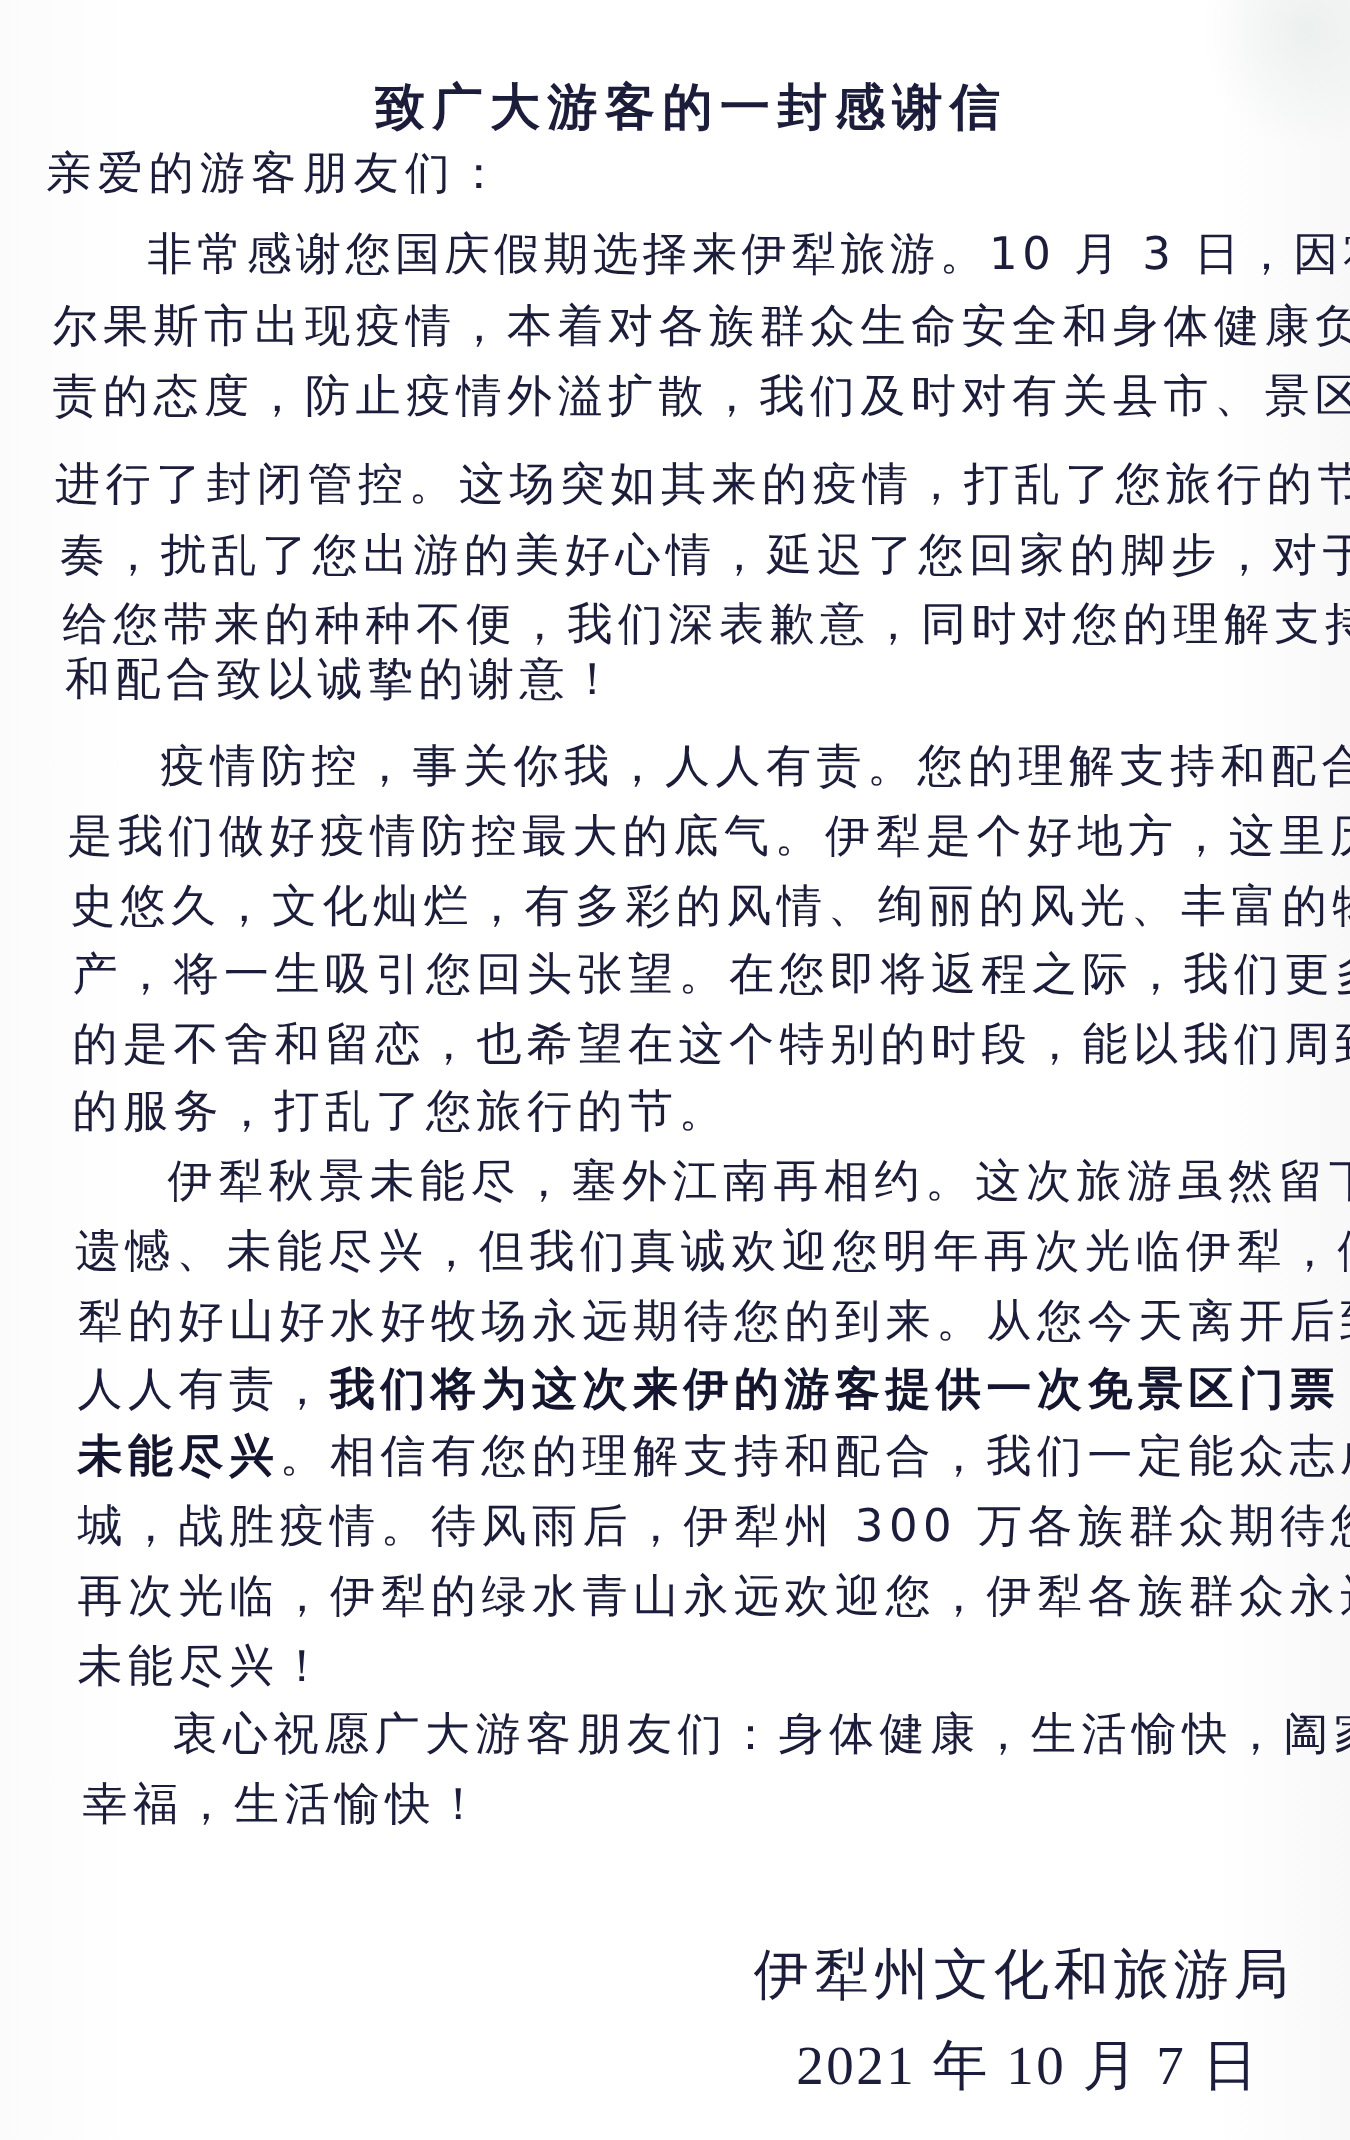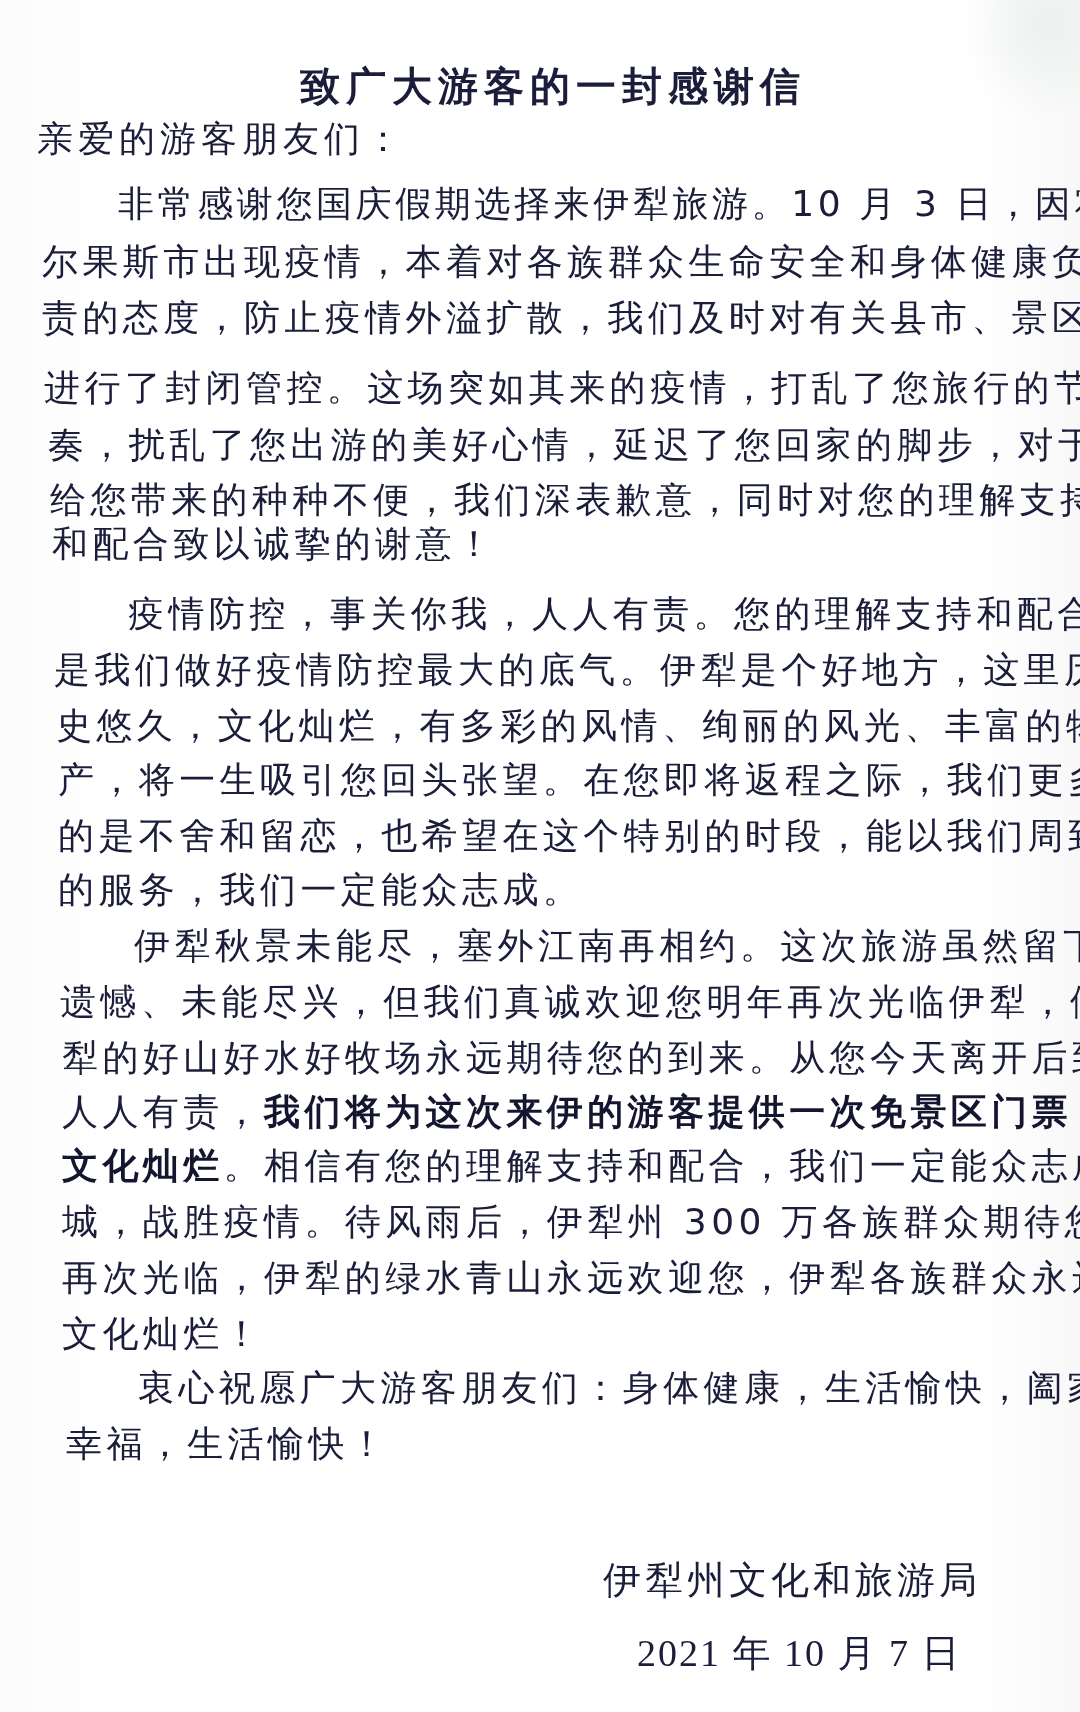--- a/index.html
+++ b/index.html
@@ -16,21 +16,21 @@
   .smudge {
     position: absolute; left: 960px; top: 0; width: 120px; height: 120px;
     background: radial-gradient(ellipse at 70% 20%, rgba(225,232,228,0.55), rgba(255,255,255,0) 70%);
   }
   .line {
     position: absolute; white-space: nowrap; line-height: 1;
     font-size: 36px; transform: translateY(-50%);
   }
   .title { font-size: 40px; font-weight: bold; letter-spacing: 6px; }
   .bold { font-weight: bold; color: #14152e; }
-  .sig { font-size: 38px; }
+  .sig { font-size: 44px; }
 </style>
 </head>
 <body>
 
 <div class="page">
   <div class="smudge"></div>
 
   <div class="line title" style="left:300px; top:86px;">致广大游客的一封感谢信</div>
 
   <div class="line" style="left:37px; top:139px; letter-spacing:5px;">亲爱的游客朋友们：</div>
@@ -44,36 +44,36 @@
     <div class="line" style="left:50px; top:500px; letter-spacing:4.4px;">给您带来的种种不便，我们深表歉意，同时对您的理解支持</div>
     <div class="line" style="left:52px; top:544px; letter-spacing:4.4px;">和配合致以诚挚的谢意！</div>
   </div>
 
   <div>
     <div class="line" style="left:128px; top:614px; letter-spacing:4.4px;">疫情防控，事关你我，人人有责。您的理解支持和配合</div>
     <div class="line" style="left:54px; top:670px; letter-spacing:4.4px;">是我们做好疫情防控最大的底气。伊犁是个好地方，这里历</div>
     <div class="line" style="left:56px; top:726px; letter-spacing:4.4px;">史悠久，文化灿烂，有多彩的风情、绚丽的风光、丰富的物</div>
     <div class="line" style="left:58px; top:780px; letter-spacing:4.4px;">产，将一生吸引您回头张望。在您即将返程之际，我们更多</div>
     <div class="line" style="left:58px; top:836px; letter-spacing:4.4px;">的是不舍和留恋，也希望在这个特别的时段，能以我们周到</div>
-    <div class="line" style="left:58px; top:890px; letter-spacing:4.4px;">的服务，我们一定能众志成。</div>
+    <div class="line" style="left:58px; top:890px; letter-spacing:4.4px;">的服务，打乱了您旅行的节。</div>
   </div>
 
   <div>
     <div class="line" style="left:134px; top:946px; letter-spacing:4.4px;">伊犁秋景未能尽，塞外江南再相约。这次旅游虽然留下</div>
     <div class="line" style="left:60px; top:1002px; letter-spacing:4.4px;">遗憾、未能尽兴，但我们真诚欢迎您明年再次光临伊犁，伊</div>
     <div class="line" style="left:62px; top:1058px; letter-spacing:4.4px;">犁的好山好水好牧场永远期待您的到来。从您今天离开后到</div>
     <div class="line" style="left:62px; top:1112px; letter-spacing:4.4px;">
       <span>人人有责，</span><span class="bold">我们将为这次来伊的游客提供一次免景区门票</span>
     </div>
     <div class="line" style="left:62px; top:1166px; letter-spacing:4.4px;">
-      <span class="bold">文化灿烂</span><span>。相信有您的理解支持和配合，我们一定能众志成</span>
+      <span class="bold">未能尽兴</span><span>。相信有您的理解支持和配合，我们一定能众志成</span>
     </div>
     <div class="line" style="left:62px; top:1222px; letter-spacing:4.4px;">城，战胜疫情。待风雨后，伊犁州 300 万各族群众期待您的</div>
     <div class="line" style="left:62px; top:1278px; letter-spacing:4.4px;">再次光临，伊犁的绿水青山永远欢迎您，伊犁各族群众永远</div>
-    <div class="line" style="left:62px; top:1334px; letter-spacing:4.4px;">文化灿烂！</div>
+    <div class="line" style="left:62px; top:1334px; letter-spacing:4.4px;">未能尽兴！</div>
   </div>
 
   <div>
     <div class="line" style="left:138px; top:1388px; letter-spacing:4.4px;">衷心祝愿广大游客朋友们：身体健康，生活愉快，阖家</div>
     <div class="line" style="left:66px; top:1444px; letter-spacing:4.4px;">幸福，生活愉快！</div>
   </div>
 
   <div>
     <div class="line sig" style="left:603px; top:1580px; letter-spacing:4px;">伊犁州文化和旅游局</div>
     <div class="line sig" style="left:637px; top:1653px; letter-spacing:2px; font-family:'Liberation Serif','DejaVu Serif',serif;text-align:center;">2021 年 10 月 7 日</div>

